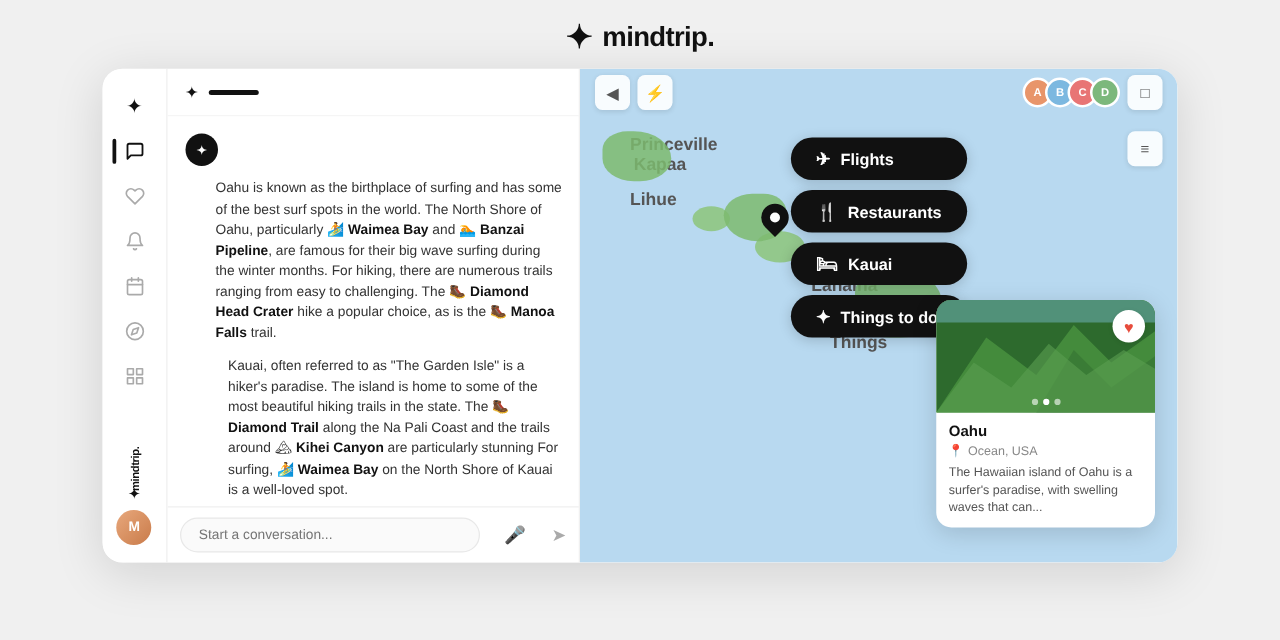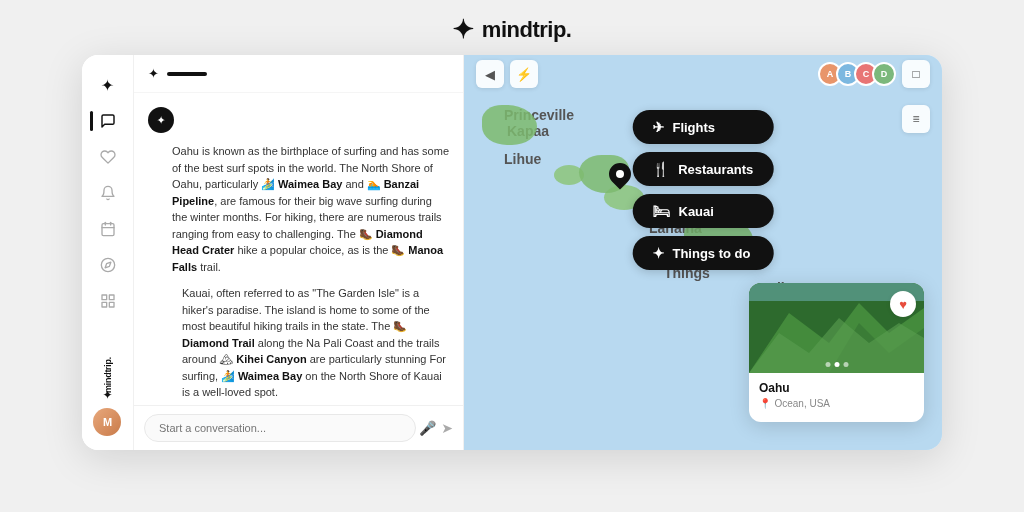--- a/index.html
+++ b/index.html
@@ -166,21 +166,21 @@
       font-size: 11px;
       color: #333;
       line-height: 1.5;
     }
     .msg-content b { font-weight: 600; color: #111; }
     .chat-input-area {
       padding: 8px 10px;
       border-top: 1px solid #f0f0f0;
       display: flex;
       align-items: center;
-      gap: 4px;
+      gap: 20px;
     }
     .chat-input {
       flex: 1;
       border: 1px solid #e8e8e8;
       border-radius: 20px;
       padding: 7px 14px;
       font-size: 11px;
       color: #999;
       outline: none;
       background: #fafafa;
@@ -577,17 +577,18 @@
           <div class="card-dot active"></div>
           <div class="card-dot"></div>
         </div>
       </div>
       <div class="location-card-body">
         <div class="location-card-title">Oahu</div>
         <div class="location-card-sub">
           <span>📍</span>
           <span>Ocean, USA</span>
         </div>
+        <div class="location-card-desc">The Hawaiian island of Oahu is a surfer's paradise, with swelling waves that can...</div>
       </div>
     </div>
 
   </div>
 </div>
 
 </body></html>

